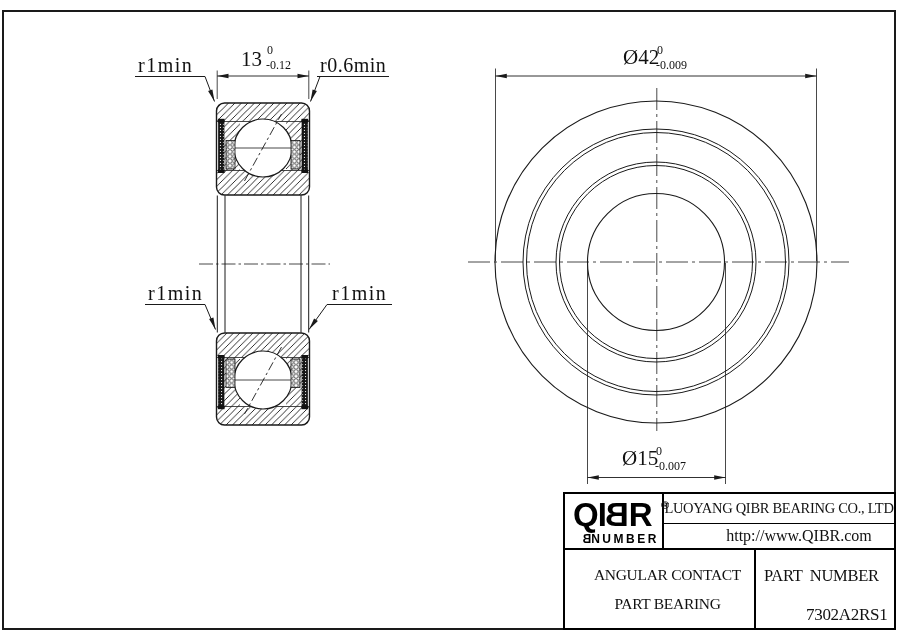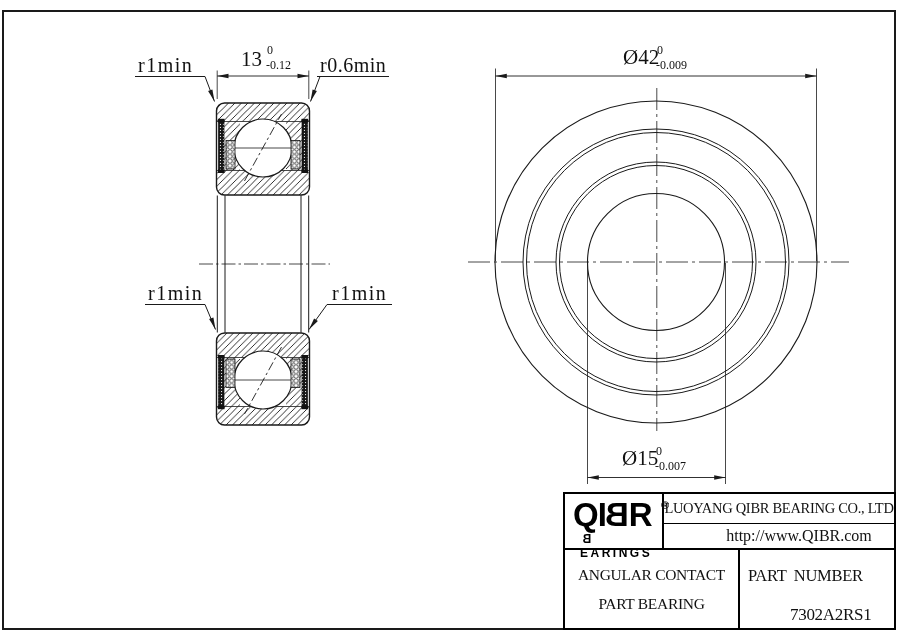--- a/index.html
+++ b/index.html
@@ -14,21 +14,21 @@
   .title-block{position:absolute;left:563px;top:492px;width:333px;height:138px;
       border:2px solid #000;box-sizing:border-box;background:#fff;display:flex;flex-direction:column;}
   .tb-top{display:flex;height:54px;border-bottom:2px solid #000;}
   .tb-logo-cell{width:97px;border-right:2px solid #000;position:relative;}
   .tb-company-cell{flex:1;display:flex;flex-direction:column;}
   .tb-company-name{height:29px;border-bottom:1px solid #000;display:flex;align-items:center;
       justify-content:center;font-size:14.5px;letter-spacing:-0.3px;white-space:pre;}
   .tb-company-web{flex:1;display:flex;align-items:center;justify-content:center;font-size:16px;margin-left:40px;}
   .tb-bottom{display:flex;flex:1;}
   .tb-desc-cell{width:173px;border-right:2px solid #000;display:flex;flex-direction:column;
-      align-items:center;justify-content:center;font-size:15.5px;letter-spacing:-0.3px;line-height:29px;}
+      align-items:center;justify-content:center;font-size:15.5px;letter-spacing:-0.3px;line-height:29px;padding-left:16px;}
   .tb-part-cell{flex:1;position:relative;font-size:16.5px;}
   .tb-part-label{position:absolute;left:8px;top:16px;white-space:pre;letter-spacing:-0.3px;text-align:right;}
   .tb-part-number{position:absolute;left:50px;top:47px;font-size:17px;letter-spacing:-0.3px;margin-top:8px;}
 
   .logo-word{position:absolute;left:8px;top:4px;font-family:"Liberation Sans",sans-serif;
       font-weight:900;font-size:33px;letter-spacing:-1px;color:#000;line-height:33px;}
   .logo-reg{position:absolute;left:96px;top:5px;font-family:"Liberation Sans",sans-serif;
       font-size:11px;font-weight:700;}
   .logo-brand{position:absolute;left:15px;top:38px;font-family:"Liberation Sans",sans-serif;
       font-weight:700;font-size:12px;letter-spacing:2.5px;color:#000;}
@@ -171,21 +171,21 @@
         <text x="655" y="470" font-size="12">-0.007</text>
       </g>
     </g>
   </svg>
 
   <div class="title-block">
     <div class="tb-top">
       <div class="tb-logo-cell">
         <div class="logo-word"><span>QI</span><span class="flipx">B</span><span>R</span></div>
         <div class="logo-reg">®</div>
-        <div class="logo-brand"><span class="flipx">B</span><span>EARINGS</span></div>
+        <div class="logo-brand"><span class="flipx">B</span><span>NUMBER</span></div>
       </div>
       <div class="tb-company-cell">
         <div class="tb-company-name">LUOYANG QIBR BEARING CO., LTD</div>
         <div class="tb-company-web">http://www.QIBR.com</div>
       </div>
     </div>
     <div class="tb-bottom">
       <div class="tb-desc-cell">
         <div>ANGULAR CONTACT</div>
         <div>PART BEARING</div>

